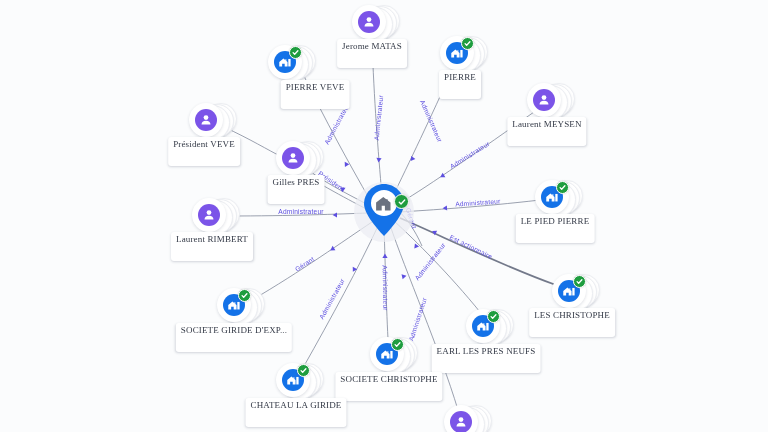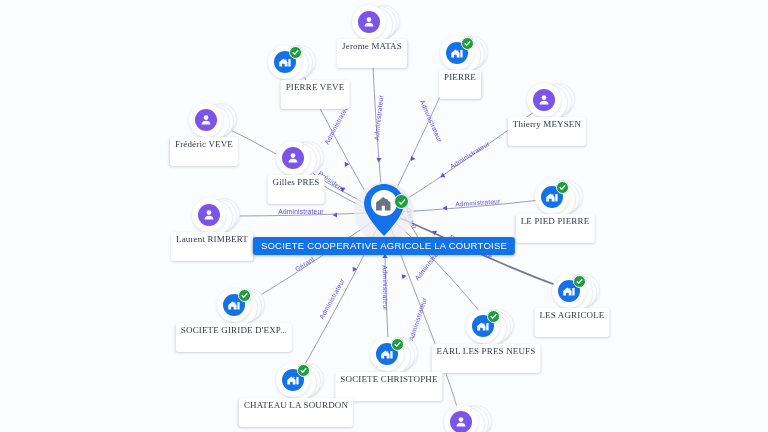--- a/index.html
+++ b/index.html
@@ -254,37 +254,37 @@
           <div class="disc" style="width: 34px; height: 34px; left: 0px; top: 1px;">
             <div class="badge-inner person-inner" style="width: 22px; height: 22px;">
               <svg width="14" height="14" viewBox="0 0 20 20" fill="#ffffff">
                 <circle cx="10" cy="6.6" r="3.4"></circle>
                 <path d="M10 11.2 c-4.1 0 -6.4 2.5 -6.4 5.1 l12.8 0 c0 -2.6 -2.3 -5.1 -6.4 -5.1z"></path>
               </svg>
             </div>
           </div>
         </div>
       </div>
-      <div class="node-label" style="left: 204px; top: 137px;">Frédéric VEVE</div>
+      <div class="node-label" style="left: 204px; top: 137px;">Président VEVE</div>
       <div class="node" style="left: 547px; top: 100px;">
         <div class="stackwrap" style="width: 40px; height: 36px;">
           <div class="stack-card" style="width: 30px; height: 30px; left: 16px; top: 1px;"></div>
           <div class="stack-card" style="width: 32px; height: 32px; left: 11px; top: 2px;"></div>
           <div class="stack-card" style="width: 33px; height: 33px; left: 6px; top: 3px;"></div>
           <div class="disc" style="width: 34px; height: 34px; left: 0px; top: 1px;">
             <div class="badge-inner person-inner" style="width: 22px; height: 22px;">
               <svg width="14" height="14" viewBox="0 0 20 20" fill="#ffffff">
                 <circle cx="10" cy="6.6" r="3.4"></circle>
                 <path d="M10 11.2 c-4.1 0 -6.4 2.5 -6.4 5.1 l12.8 0 c0 -2.6 -2.3 -5.1 -6.4 -5.1z"></path>
               </svg>
             </div>
           </div>
         </div>
       </div>
-      <div class="node-label" style="left: 547px; top: 117px;">Thierry MEYSEN</div>
+      <div class="node-label" style="left: 547px; top: 117px;">Laurent MEYSEN</div>
       <div class="node" style="left: 296px; top: 158px;">
         <div class="stackwrap" style="width: 40px; height: 36px;">
           <div class="stack-card" style="width: 30px; height: 30px; left: 16px; top: 1px;"></div>
           <div class="stack-card" style="width: 32px; height: 32px; left: 11px; top: 2px;"></div>
           <div class="stack-card" style="width: 33px; height: 33px; left: 6px; top: 3px;"></div>
           <div class="disc" style="width: 34px; height: 34px; left: 0px; top: 1px;">
             <div class="badge-inner person-inner" style="width: 22px; height: 22px;">
               <svg width="14" height="14" viewBox="0 0 20 20" fill="#ffffff">
                 <circle cx="10" cy="6.6" r="3.4"></circle>
                 <path d="M10 11.2 c-4.1 0 -6.4 2.5 -6.4 5.1 l12.8 0 c0 -2.6 -2.3 -5.1 -6.4 -5.1z"></path>
@@ -346,21 +346,21 @@
               </svg>
             </div>
           </div>
           <div class="check" style="width: 11px; height: 11px; left: 21px; top: 2px;">
             <svg width="7" height="7" viewBox="0 0 10 10">
               <path d="M1.6 5.2 L3.8 7.4 L8.4 2.6" stroke="#ffffff" stroke-width="1.9" fill="none" stroke-linecap="round" stroke-linejoin="round"></path>
             </svg>
           </div>
         </div>
       </div>
-      <div class="node-label" style="left: 572px; top: 308px;">LES AGRICOLE</div>
+      <div class="node-label" style="left: 572px; top: 308px;">LES CHRISTOPHE</div>
       <div class="node" style="left: 237px; top: 305px;">
         <div class="stackwrap" style="width: 40px; height: 36px;">
           <div class="stack-card" style="width: 30px; height: 30px; left: 16px; top: 1px;"></div>
           <div class="stack-card" style="width: 32px; height: 32px; left: 11px; top: 2px;"></div>
           <div class="stack-card" style="width: 33px; height: 33px; left: 6px; top: 3px;"></div>
           <div class="disc" style="width: 34px; height: 34px; left: 0px; top: 1px;">
             <div class="badge-inner company-inner" style="width: 22px; height: 22px;">
               <svg width="14" height="14" viewBox="0 0 22 22" fill="#ffffff">
                 <path d="M2 11 L8.5 5.5 L15 11 L15 18 L10.5 18 L10.5 13.6 L6.5 13.6 L6.5 18 L2 18 Z"></path>
                 <rect x="16.2" y="6.2" width="3.6" height="11.8"></rect>
@@ -434,21 +434,21 @@
               </svg>
             </div>
           </div>
           <div class="check" style="width: 11px; height: 11px; left: 21px; top: 2px;">
             <svg width="7" height="7" viewBox="0 0 10 10">
               <path d="M1.6 5.2 L3.8 7.4 L8.4 2.6" stroke="#ffffff" stroke-width="1.9" fill="none" stroke-linecap="round" stroke-linejoin="round"></path>
             </svg>
           </div>
         </div>
       </div>
-      <div class="node-label" style="left: 296px; top: 398px;">CHATEAU LA SOURDON</div>
+      <div class="node-label" style="left: 296px; top: 398px;">CHATEAU LA GIRIDE</div>
       <div class="node" style="left: 464px; top: 422px;">
         <div class="stackwrap" style="width: 40px; height: 36px;">
           <div class="stack-card" style="width: 30px; height: 30px; left: 16px; top: 1px;"></div>
           <div class="stack-card" style="width: 32px; height: 32px; left: 11px; top: 2px;"></div>
           <div class="stack-card" style="width: 33px; height: 33px; left: 6px; top: 3px;"></div>
           <div class="disc" style="width: 34px; height: 34px; left: 0px; top: 1px;">
             <div class="badge-inner person-inner" style="width: 22px; height: 22px;">
               <svg width="14" height="14" viewBox="0 0 20 20" fill="#ffffff">
                 <circle cx="10" cy="6.6" r="3.4"></circle>
                 <path d="M10 11.2 c-4.1 0 -6.4 2.5 -6.4 5.1 l12.8 0 c0 -2.6 -2.3 -5.1 -6.4 -5.1z"></path>
@@ -471,15 +471,14 @@
         </g>
       </svg>
     </div>
     <div class="check" style="width:13px;height:13px;left:10px;top:-18px;">
       <svg width="8" height="8" viewBox="0 0 10 10">
           <path d="M1.6 5.2 L3.8 7.4 L8.4 2.6" stroke="#ffffff" stroke-width="1.7" fill="none" stroke-linecap="round" stroke-linejoin="round"></path>
         </svg>
     </div>
   </div>
 
-  <div class="center-label" id="center-label" style="left: 384px; top: 237px;">SOCIETE COOPERATIVE AGRICOLE LA COURTOISE</div>
 
 </div>
 
 </body></html>

